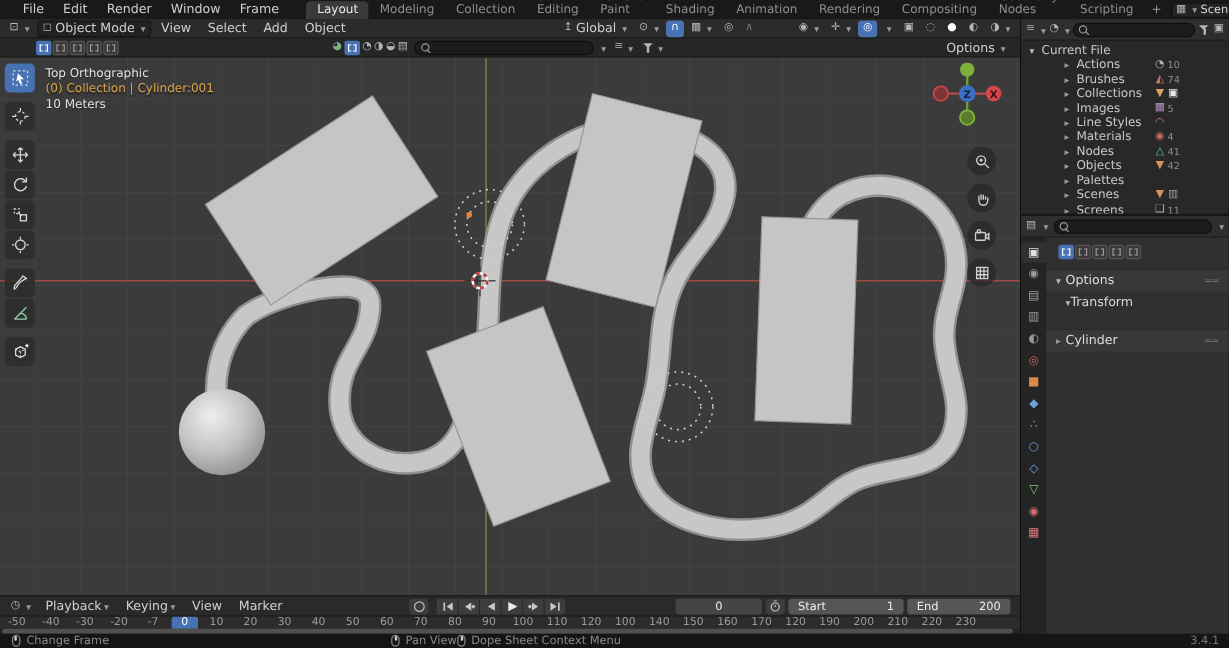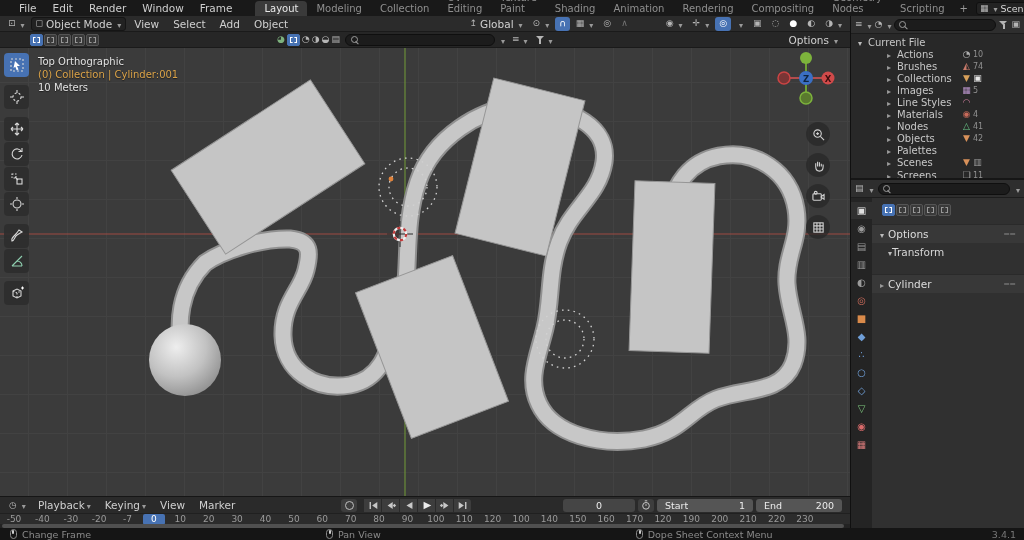--- a/index.html
+++ b/index.html
@@ -670,20 +670,20 @@
 
   <div id="statusbar">
     <div class="sb-item" style="margin-left:2px">
       <span class="mouseico lmb"></span>
       <span>Change Frame</span>
     </div>
     <div class="sb-item" style="margin-left:235px">
       <span class="mouseico mmb"></span>
       <span>Pan View</span>
     </div>
-    <div class="sb-item" style="margin-left:255px">
+    <div class="sb-item" style="">
       <span class="mouseico rmb"></span>
       <span>Dope Sheet Context Menu</span>
     </div>
     <span id="sb-version">3.4.1</span>
   </div>
 
 </div>
 
 </body></html>

